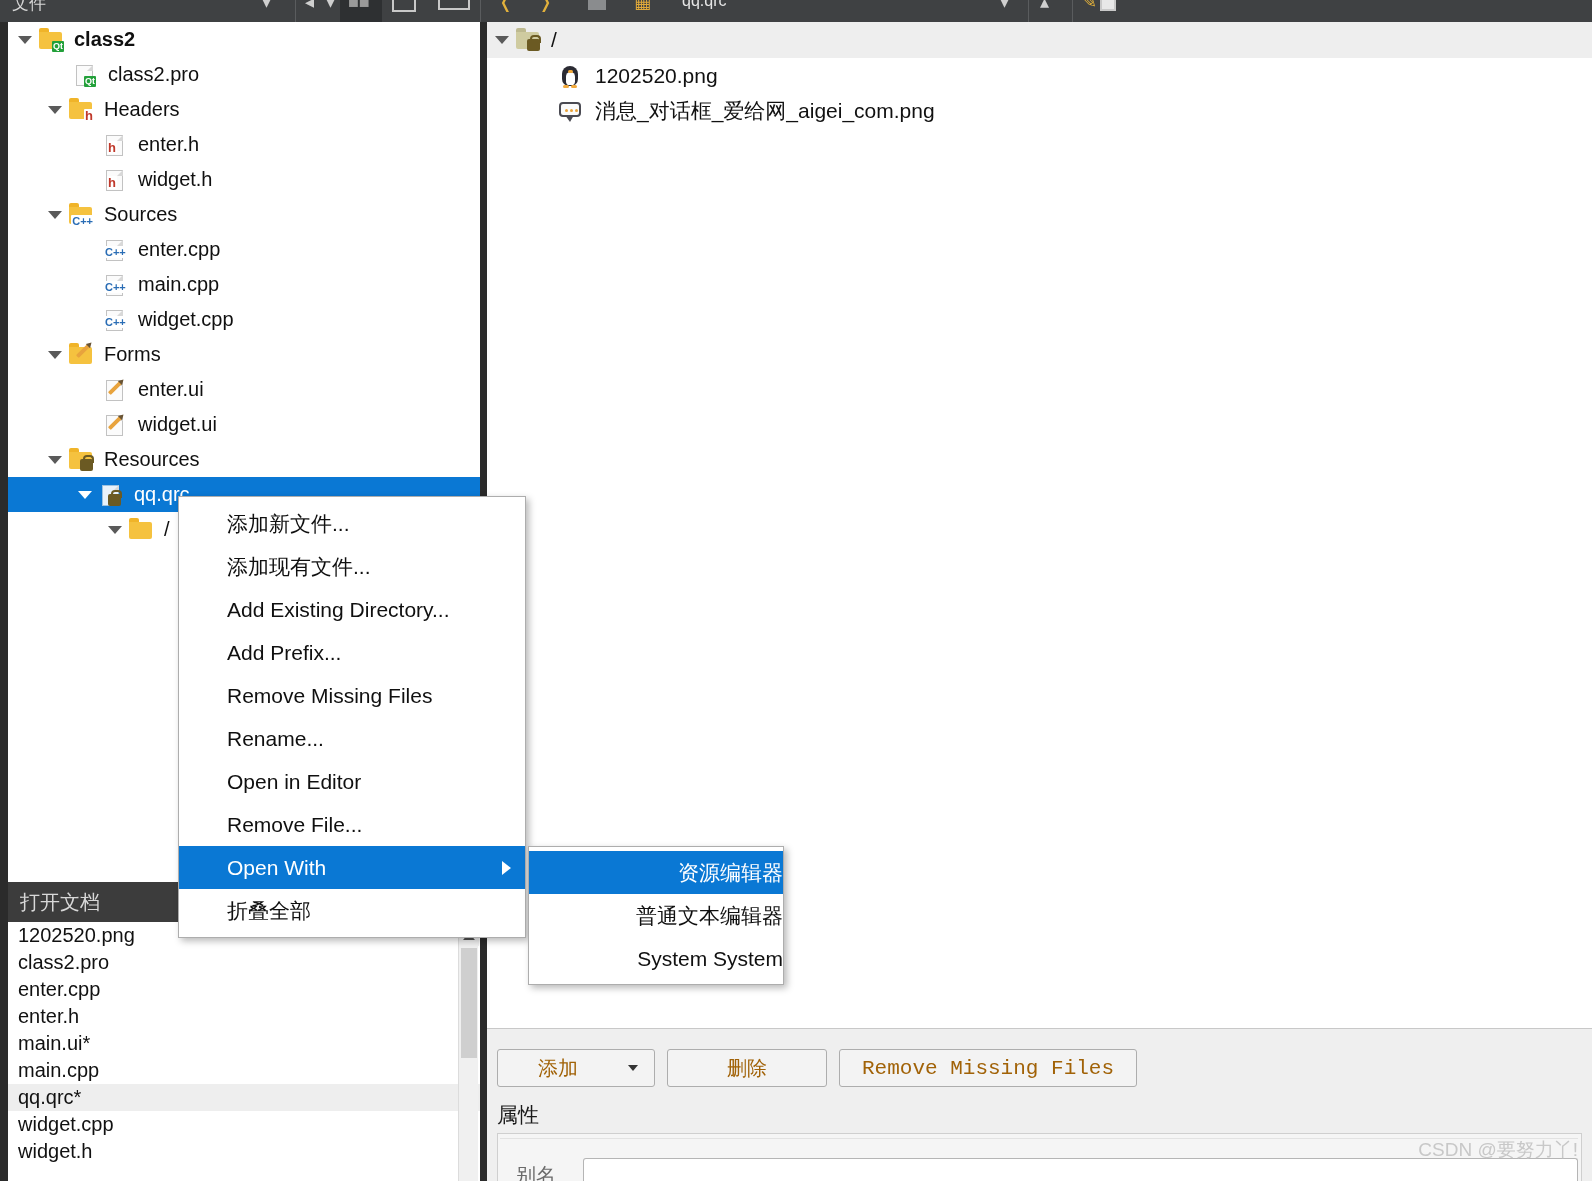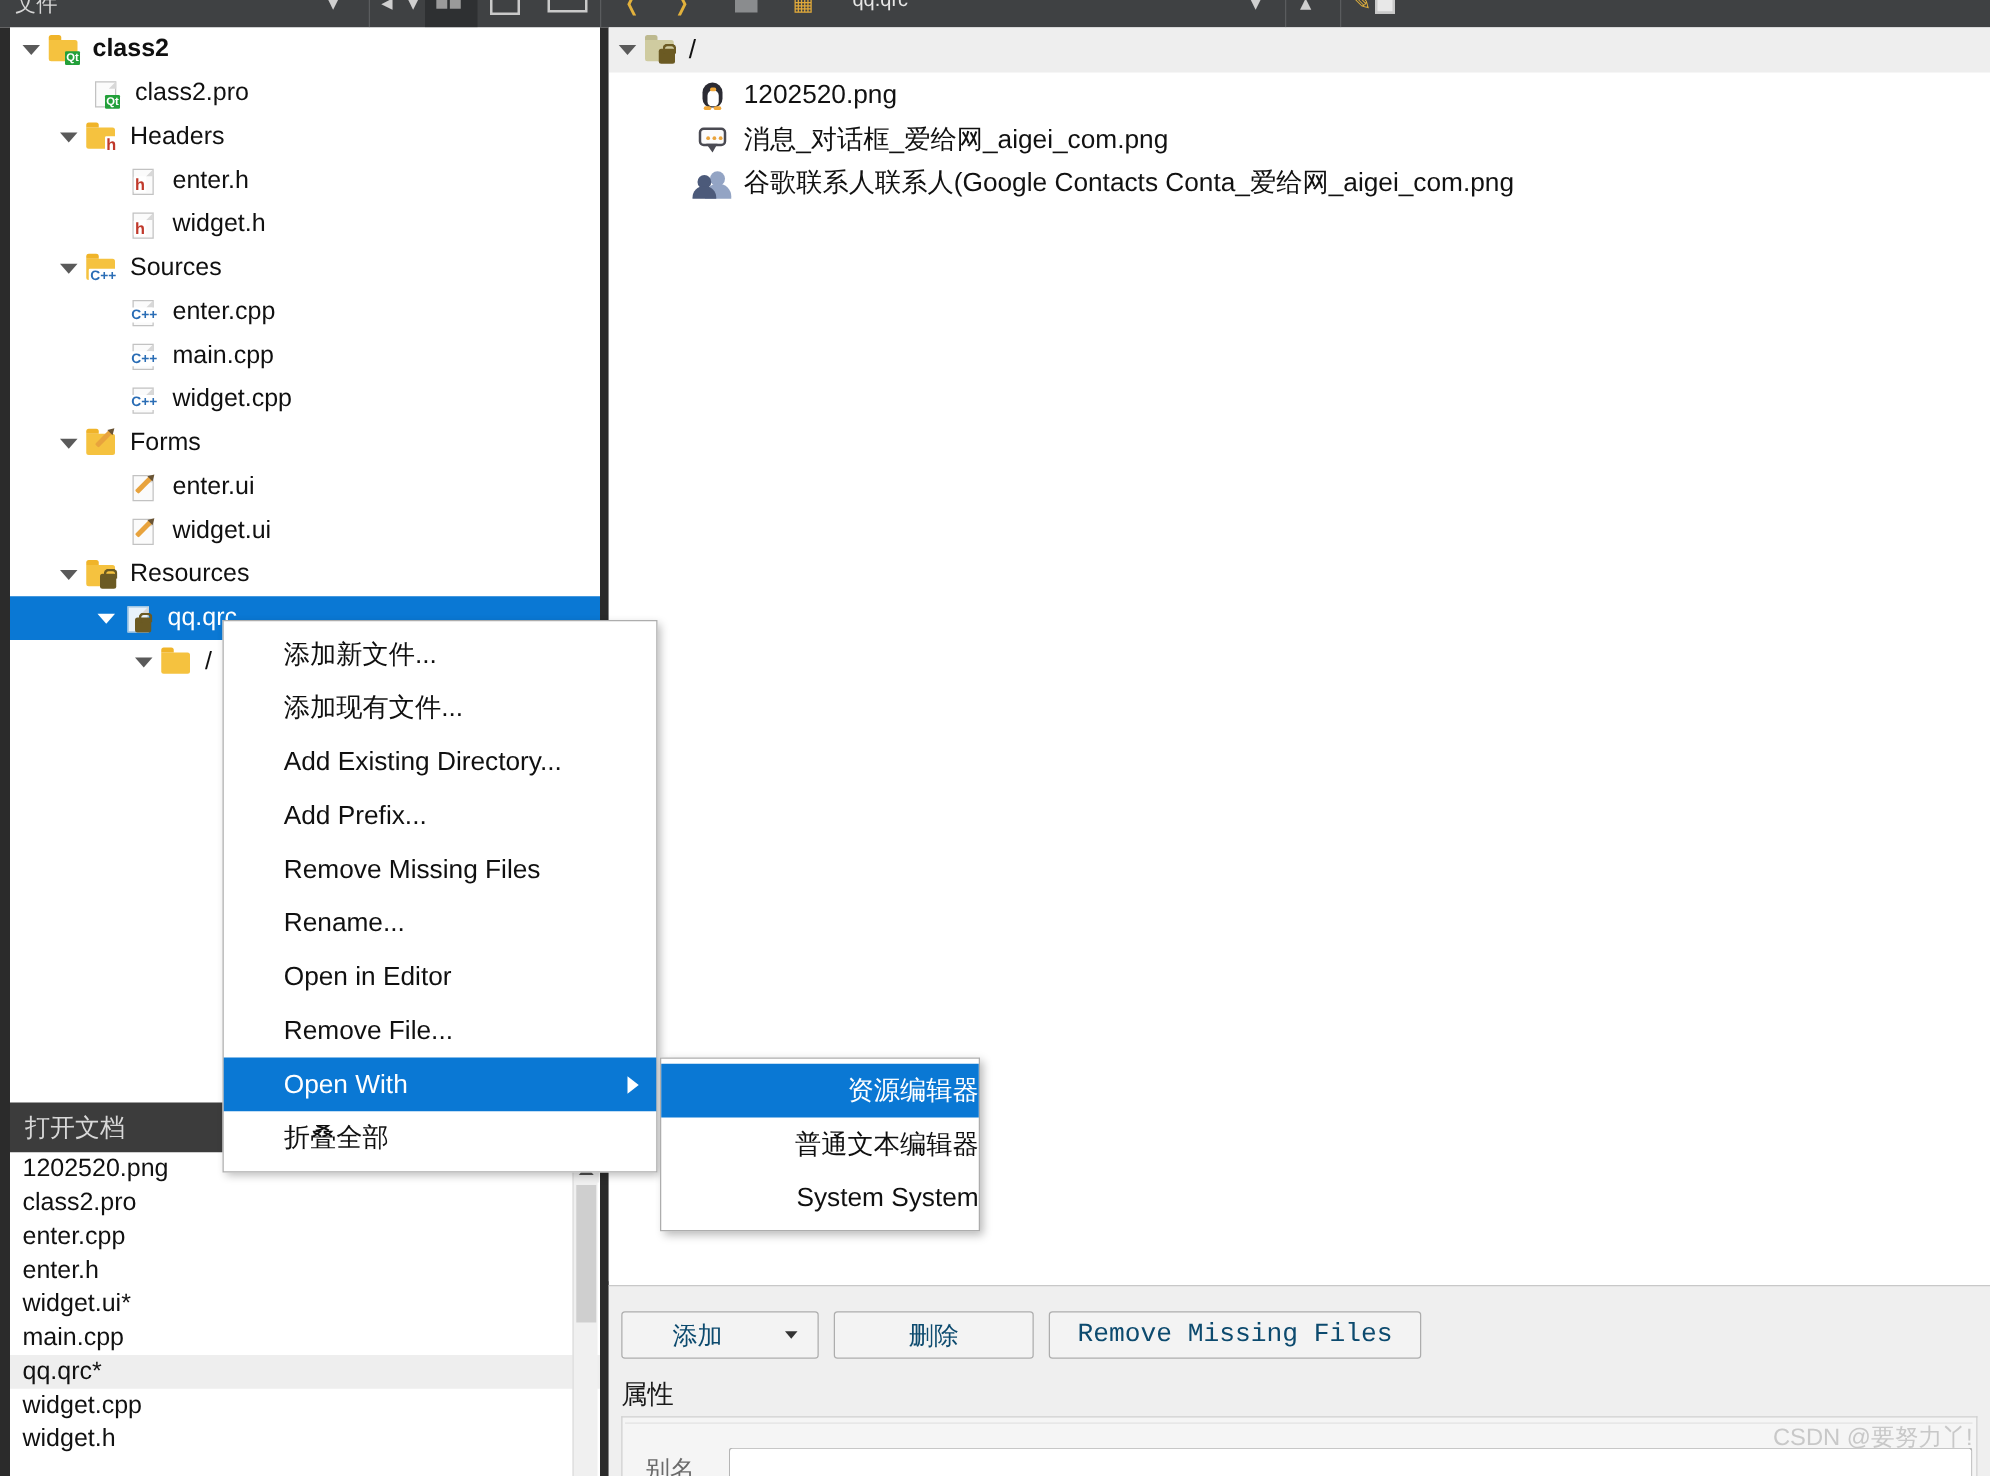--- a/index.html
+++ b/index.html
@@ -199,21 +199,21 @@
 
   
   .botpanel {
     position: absolute; left: 487px; top: 1028px; width: 1105px; height: 153px;
     background: #efefef; border-top: 1px solid #c8c8c8;
   }
   .btnrow { position: absolute; left: 10px; top: 20px; display: flex; gap: 12px; }
   .btn {
     height: 38px; background: #f3f3f3; border: 1px solid #adadad; border-radius: 3px;
     display: flex; align-items: center; justify-content: center;
-    font-size: 20px; color: #0c4a6e; padding: 0 22px; position: relative;
+    font-size: 20px; color: #a16207; padding: 0 22px; position: relative;
   }
   .btn.wide { width: 158px; justify-content: flex-start; padding-left: 40px; }
   .btn .dd {
     position: absolute; right: 16px; top: 50%; margin-top: -3px; width: 0; height: 0;
     border-left: 5px solid transparent; border-right: 5px solid transparent;
     border-top: 6px solid #333;
   }
   .btn.mono { font-family: "Liberation Mono", "DejaVu Sans Mono", monospace; font-size: 21px; }
   .prop-label { position: absolute; left: 10px; top: 72px; font-size: 21px; color: #1a1a1a; }
   .prop-box {
@@ -454,40 +454,31 @@
       <span class="ric">
         <span class="bub">
             <i style="left:4px;"></i>
             <i style="left:9px;"></i>
             <i style="left:14px;"></i>
           </span>
       </span>
       <span>消息_对话框_爱给网_aigei_com.png</span>
     </div>
 
-    <div class="res-row">
-      <span class="ric">
-        <span class="ct-h2"></span>
-          <span class="ct-b2"></span>
-        <span class="ct-h1"></span>
-          <span class="ct-b1"></span>
-      </span>
-      <span>谷歌联系人联系人(Google Contacts Conta_爱给网_aigei_com.png</span>
-    </div>
   </div>
 
   <div class="docs-header">
     <span>打开文档</span>
   </div>
   <div class="docs-list">
     <div class="doc-row">1202520.png</div>
     <div class="doc-row">class2.pro</div>
     <div class="doc-row">enter.cpp</div>
     <div class="doc-row">enter.h</div>
-    <div class="doc-row">widget.ui*</div>
+    <div class="doc-row">main.ui*</div>
     <div class="doc-row">main.cpp</div>
     <div class="doc-row hl">qq.qrc*</div>
     <div class="doc-row">widget.cpp</div>
     <div class="doc-row">widget.h</div>
   </div>
   <div class="docs-scroll">
     <div class="docs-scroll-up">
         <i></i>
       </div>
     <div class="docs-scroll-thumb"></div>

